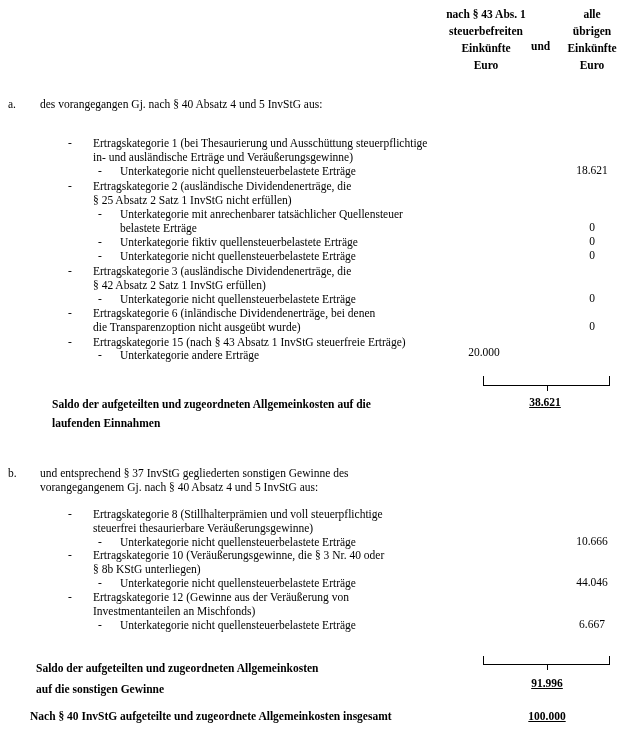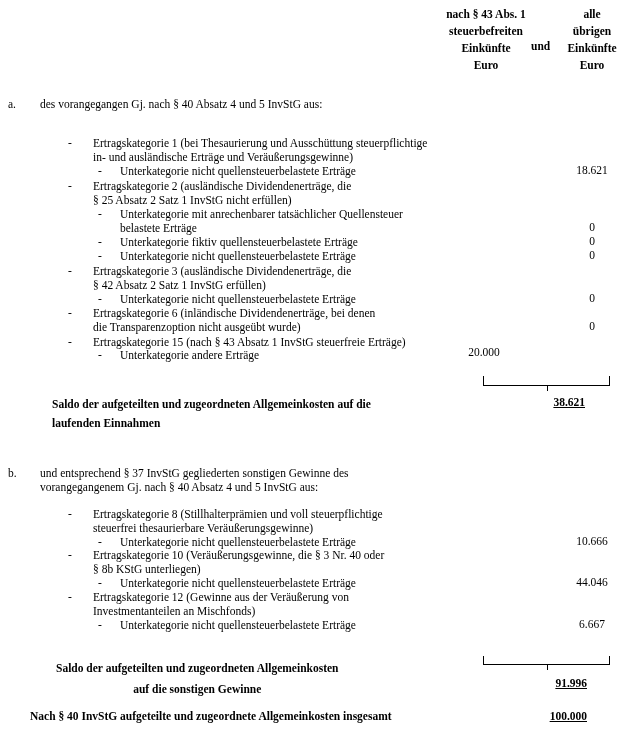--- a/index.html
+++ b/index.html
@@ -12,21 +12,21 @@
   .nw{white-space:nowrap;}
   .b{font-weight:bold;}
   .hcol{position:absolute;text-align:center;font-weight:bold;line-height:17px;}
   .row{position:absolute;display:flex;align-items:flex-start;}
   .m1{width:25px;flex:0 0 25px;}
   .m2{width:22px;flex:0 0 22px;}
   .lines{line-height:14.2px;}
   .lines div{white-space:nowrap;}
   .intro{position:absolute;line-height:13.5px;}
   .val{position:absolute;width:80px;text-align:center;}
-  .total{position:absolute;width:80px;text-align:right;font-weight:bold;text-decoration:underline;}
+  .total{position:absolute;width:80px;text-align:center;font-weight:bold;text-decoration:underline;}
   .saldo{position:absolute;font-weight:bold;}
   .brace{position:absolute;border-left:1px solid #000;border-right:1px solid #000;border-bottom:1px solid #000;}
   .brace .tick{position:absolute;left:50%;top:100%;width:1px;height:6px;background:#000;}
   .grand{position:absolute;font-weight:bold;white-space:nowrap;}
 </style>
 </head>
 <body>
 
 <div class="hcol" style="left:443px;top:6px;width:86px;">
   <div>nach § 43 Abs. 1</div>
@@ -188,20 +188,20 @@
   <span class="m2">-</span>
   <div class="lines">
       <div>Unterkategorie nicht quellensteuerbelastete Erträge</div>
     </div>
 </div>
 <div class="val" style="left:552px;top:618px;">6.667</div>
 
 <div class="brace" style="left:483px;top:656px;width:125px;height:8px;">
     <span class="tick"></span>
   </div>
-<div class="saldo" style="left:56px;top:658px;line-height:21px;text-align:center;">
+<div class="saldo" style="left:36px;top:658px;line-height:21px;">
   <div class="nw">Saldo der aufgeteilten und zugeordneten Allgemeinkosten</div>
   <div class="nw">auf die sonstigen Gewinne</div>
 </div>
 <div class="total" style="left:507px;top:677px;">91.996</div>
 
 <div class="grand" style="left:5px;top:710px;margin-left:25px;">Nach § 40 InvStG aufgeteilte und zugeordnete Allgemeinkosten insgesamt</div>
 <div class="total" style="left:507px;top:710px;">100.000</div>
 
 </body></html>

